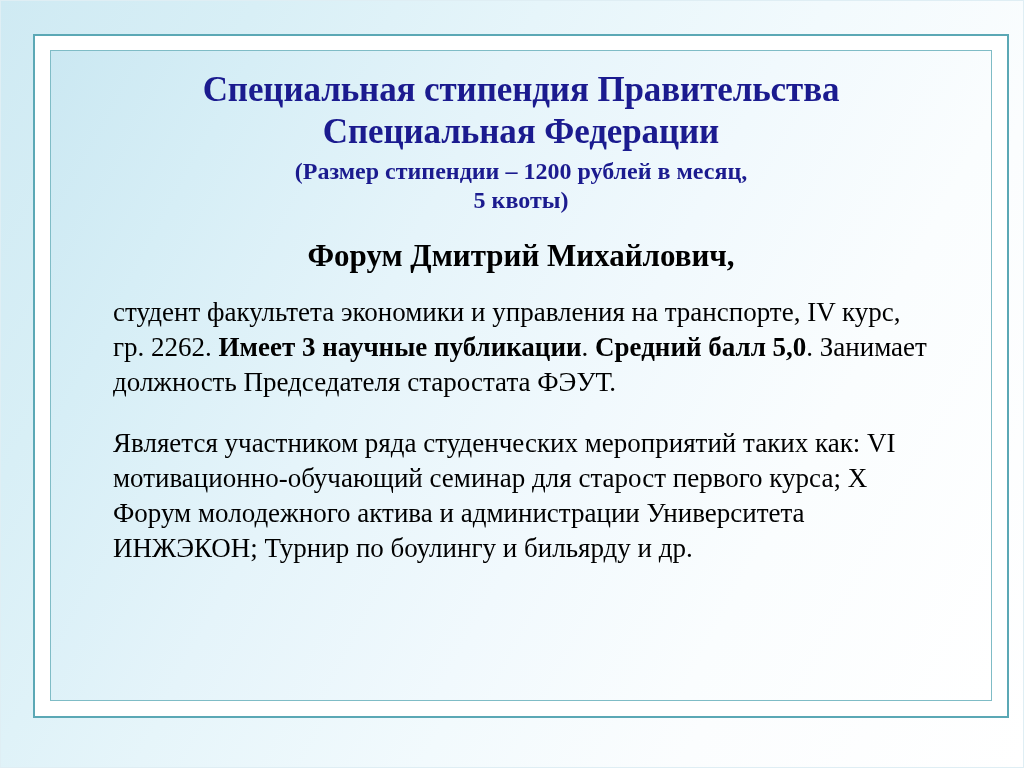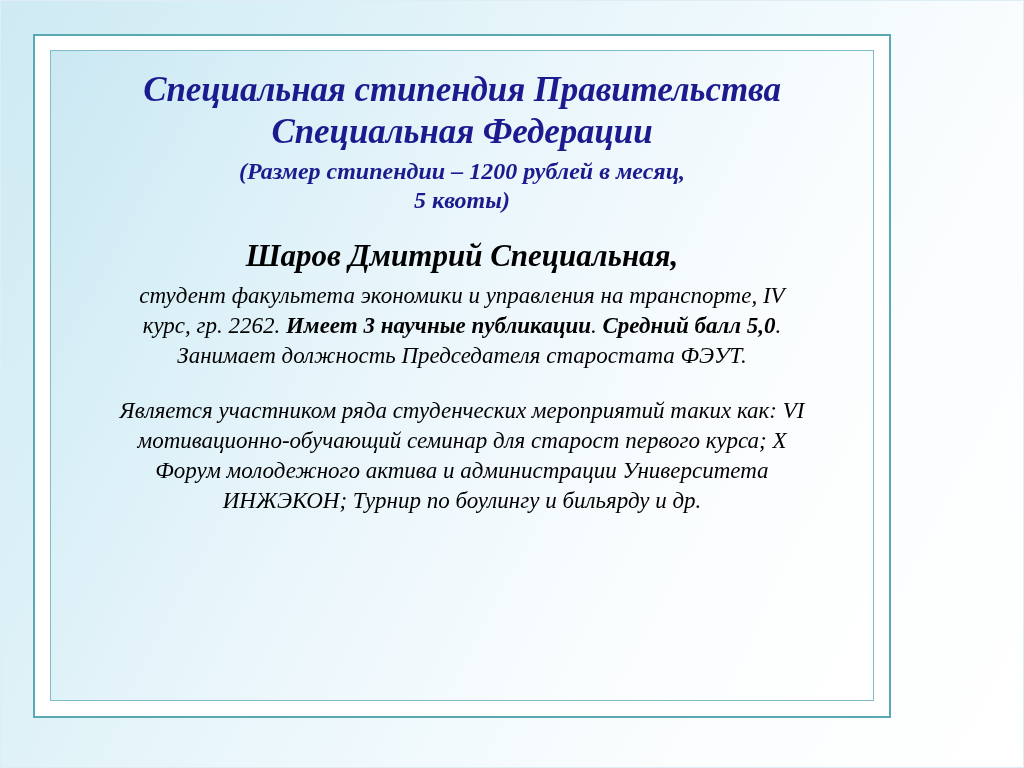--- a/index.html
+++ b/index.html
@@ -36,26 +36,25 @@
     left: 0; top: 0; right: 0; bottom: 0;
     border: 1px solid #dfeef4;
     pointer-events: none;
   }
 
   
   .frame-outer {
     position: absolute;
     left: 33px;
     top: 34px;
-    width: 858px;
+    width: 976px;
     height: 684px;
     box-sizing: border-box;
     border: 2px solid #5ba8b5;
     background: #ffffff;
-    font-style: italic;
   }
 
   
   .frame-inner {
     position: absolute;
     left: 15px;
     top: 14px;
     right: 15px;
     bottom: 15px;
     box-sizing: border-box;
@@ -105,25 +104,25 @@
   .person-name {
     color: #000000;
     font-weight: bold;
     font-size: 31px;
     line-height: 1.2;
     margin: 21px 0 0 0;
   }
 
   .para {
     color: #000000;
-    font-size: 23px;
+    font-size: 27px;
     line-height: 1.30;
-    margin: 7px 0 0 0;
+    margin: 21px 0 0 0;
     padding: 0 6px;
-    text-align: center;
+    text-align: left;
   }
 
   .para.second {
     margin-top: 26px;
   }
 
   .para b {
     font-weight: bold;
   }
 </style>
@@ -145,21 +144,21 @@
           <br>
           <span>Специальная Федерации</span>
         </h1>
 
         <div class="subtitle">
           <span>(Размер стипендии – 1200 рублей в месяц,</span>
           <br>
           <span>5 квоты)</span>
         </div>
 
-        <div class="person-name">Шаров Дмитрий Специальная,</div>
+        <div class="person-name">Форум Дмитрий Михайлович,</div>
 
         <p class="para"><span>студент факультета экономики и управления на транспорте, IV курс, гр. 2262. </span><b>Имеет 3 научные публикации</b><span>. </span><b>Средний балл 5,0</b><span>. Занимает должность Председателя старостата ФЭУТ.</span></p>
 
         <p class="para second">Является участником ряда студенческих мероприятий таких как: VI мотивационно-обучающий семинар для старост первого курса; X Форум молодежного актива и администрации Университета ИНЖЭКОН; Турнир по боулингу и бильярду и др.</p>
 
       </div>
 
     </div>
 
   </div>

